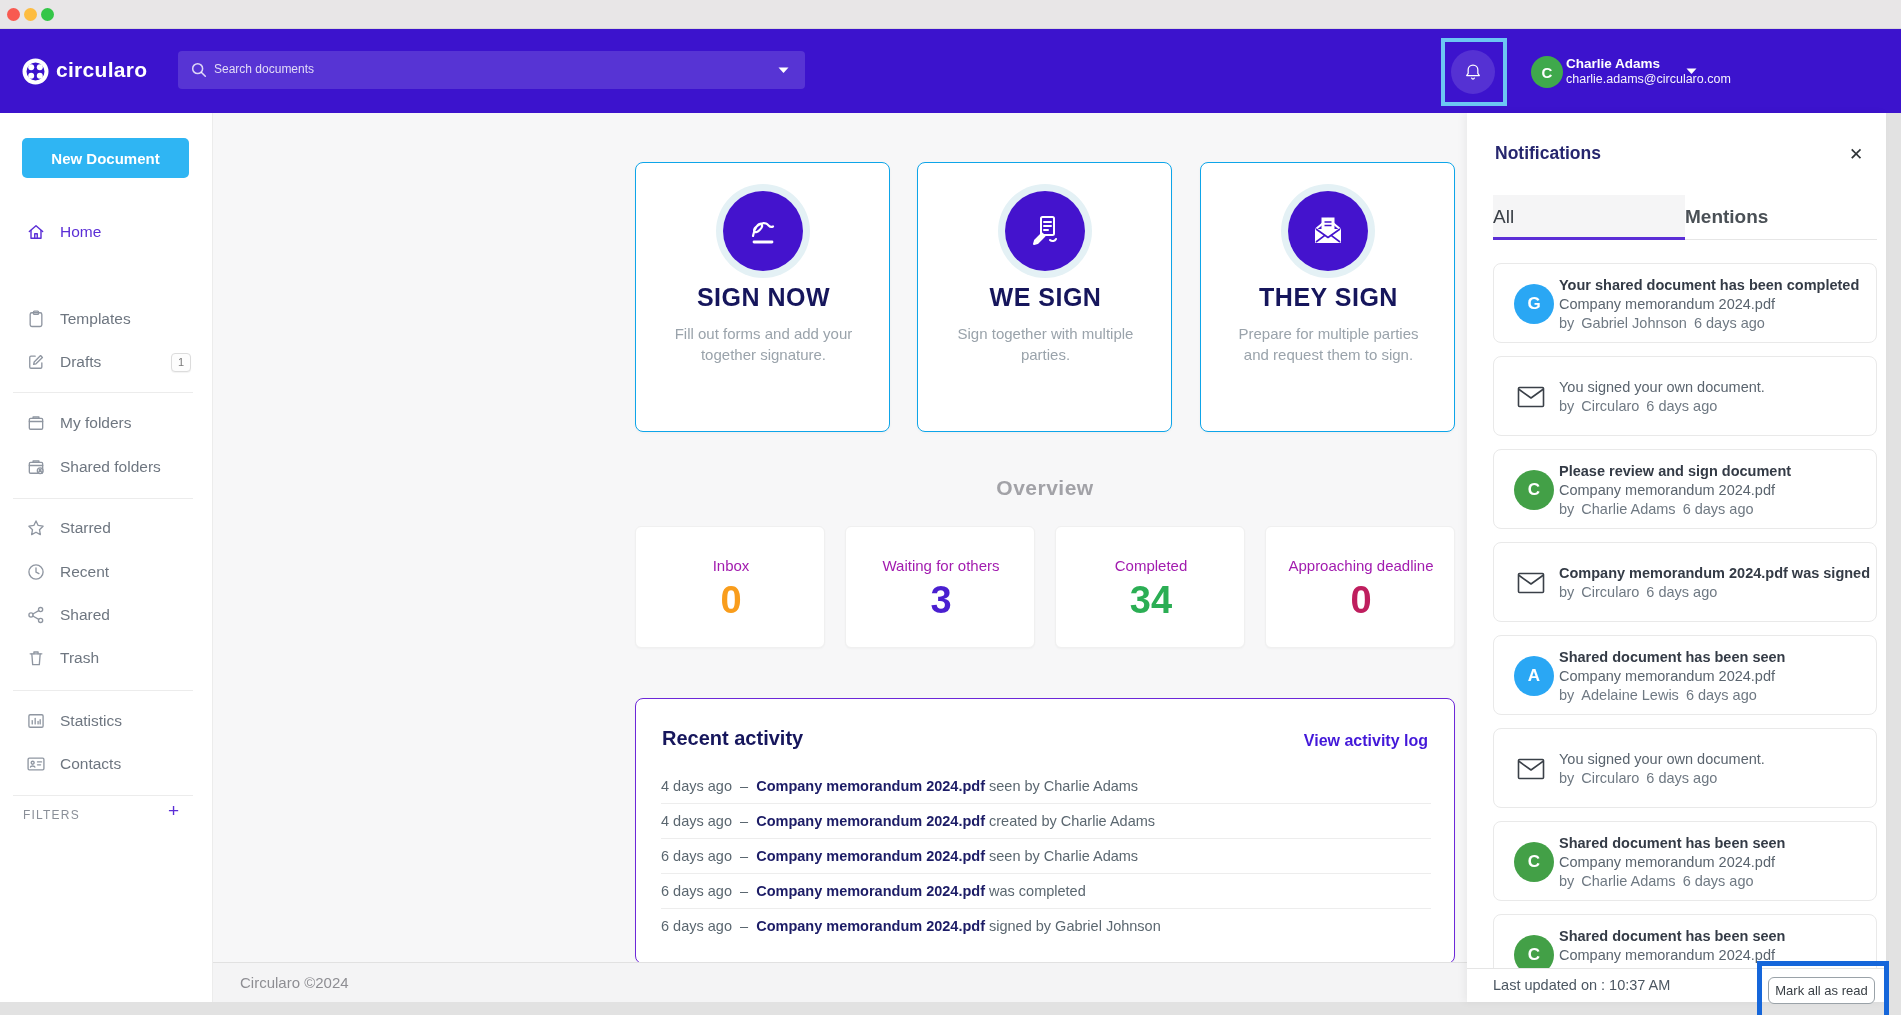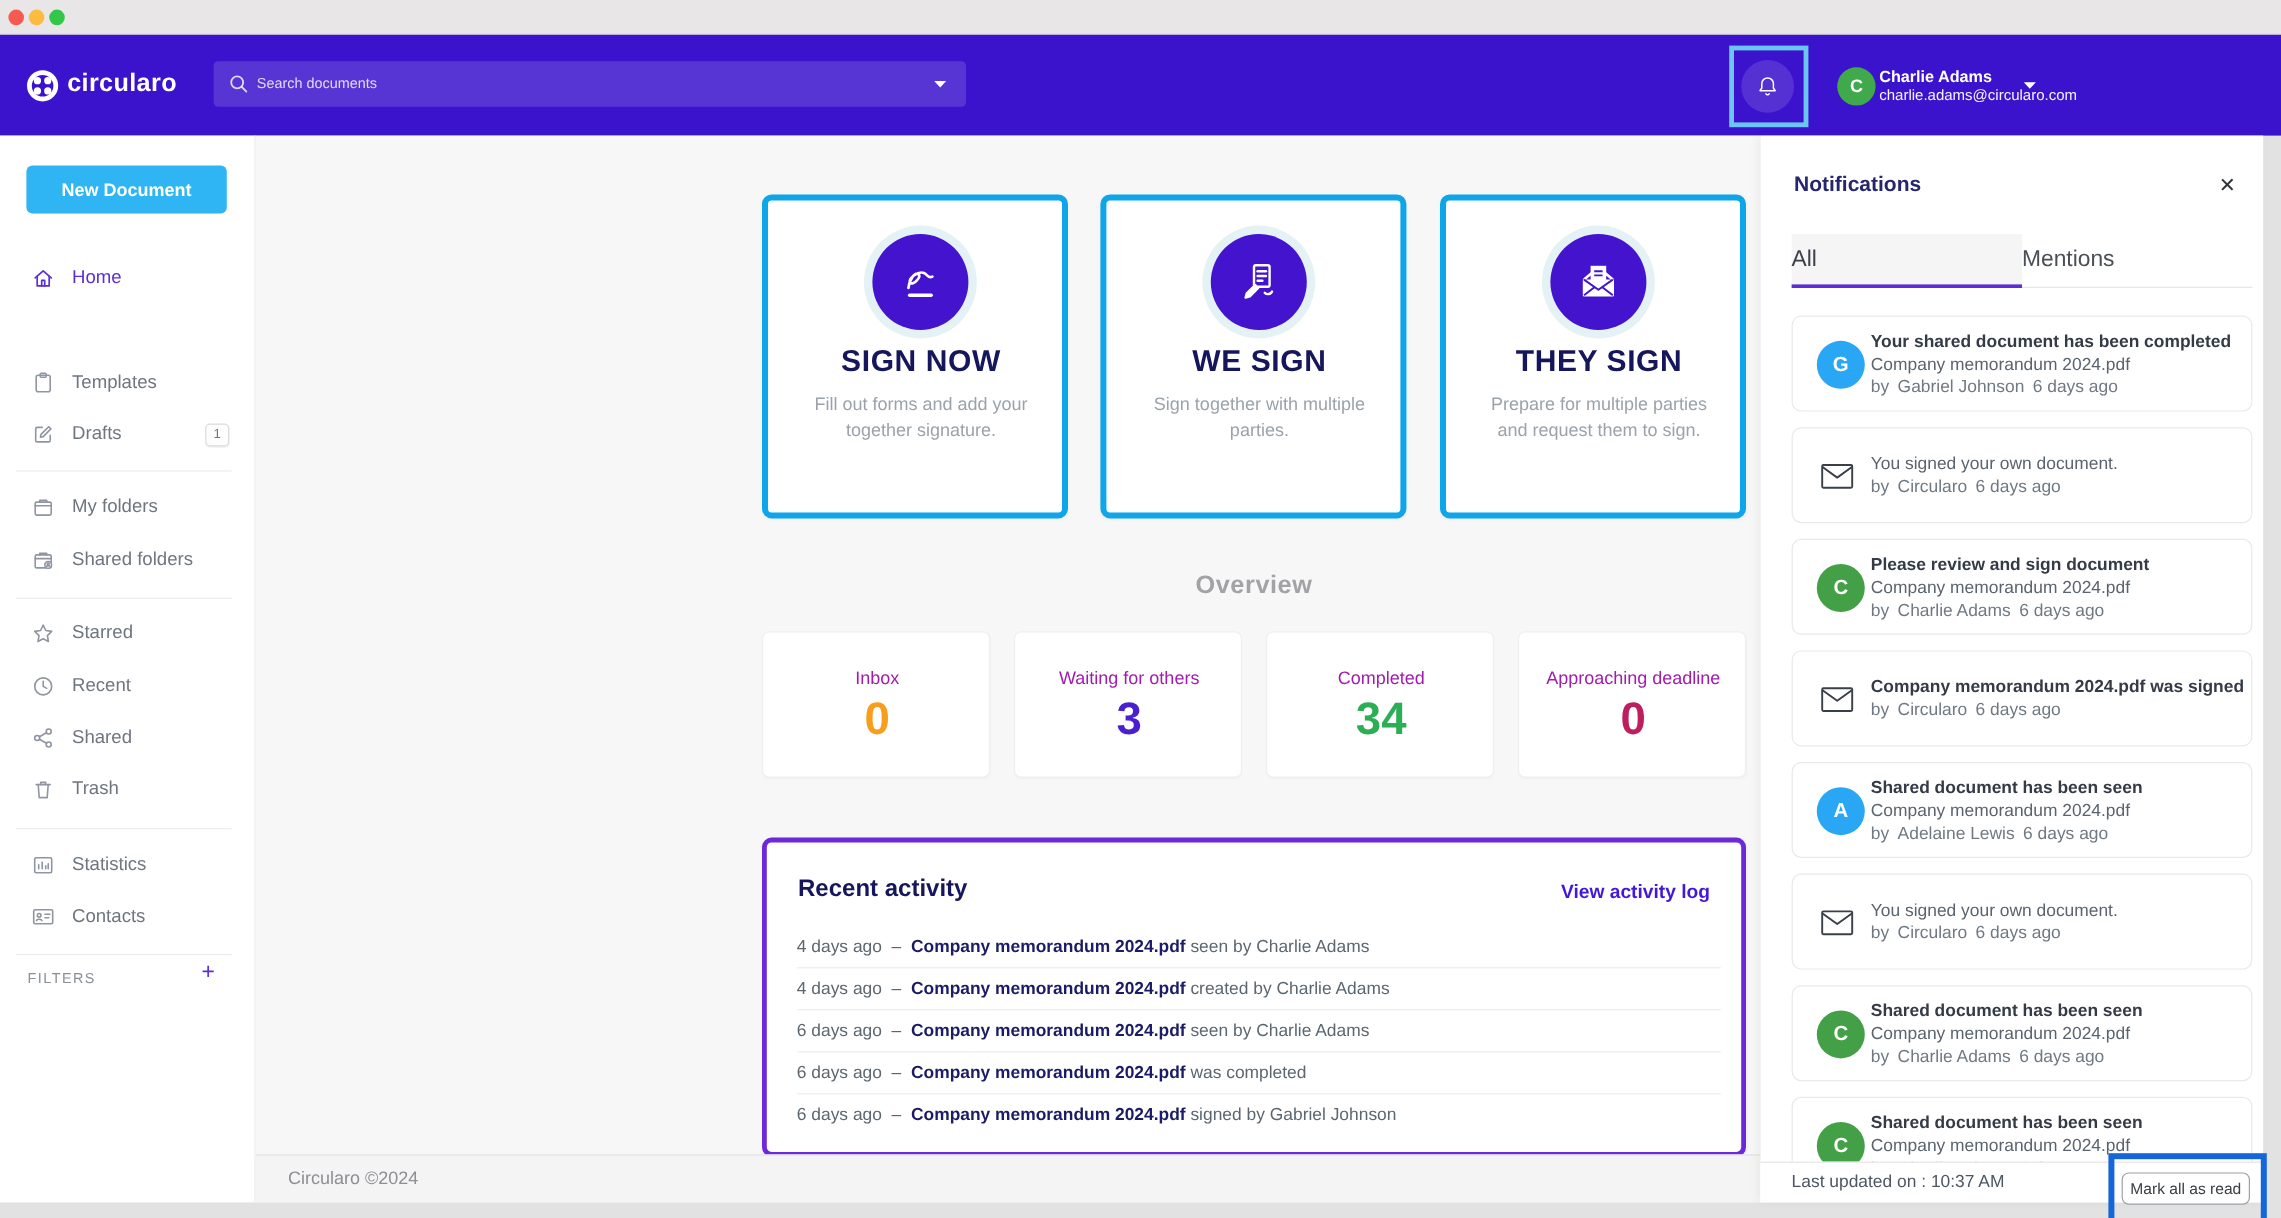--- a/index.html
+++ b/index.html
@@ -32,50 +32,50 @@
   .sitem .lbl { position:absolute; left:60px; top:13px; }
   .sitem.active, .sitem.active .ico { color:#5b2ed6; }
   .sdiv { left:13px; width:180px; height:1px; background:#ececec; }
   .badge { position:absolute; right:22px; top:13px; width:20px; height:19px; background:#fdfdfd; border:1px solid #dcdcdc;
            border-radius:4px; font-size:11px; color:#777; text-align:center; line-height:17px; box-shadow:0 1px 1px rgba(0,0,0,.05); }
   .filters { left:23px; top:808px; font-size:12px; color:#8a8f98; letter-spacing:1.2px; }
   .fplus { left:168px; top:800px; font-size:19px; color:#5b2ed6; cursor:pointer; }
 
   
   .main-bg { left:213px; top:113px; width:1254px; height:889px; background:#f7f7f8; }
-  .acard { top:162px; width:255px; height:270px; background:#fff; border:5px solid #0ea5e9; border-radius:8px;
+  .acard { top:162px; width:255px; height:270px; background:#fff; border:1px solid #0ea5e9; border-radius:8px;
            box-shadow:0 1px 3px rgba(0,0,0,.04); cursor:pointer; }
   .acircle { position:absolute; left:87px; top:28px; width:80px; height:80px; border-radius:50%; background:#4413cd;
              box-shadow:0 0 0 7px #e4f1f5; display:flex; align-items:center; justify-content:center; }
   .atitle { position:absolute; left:0; top:120px; width:255px; text-align:center; font-size:25px; font-weight:bold;
             color:#16165c; letter-spacing:.5px; }
   .adesc { position:absolute; left:28px; top:160px; width:199px; text-align:center; font-size:15px; color:#9aa3ab; line-height:21px; }
   .ovtitle { left:635px; top:476px; width:820px; text-align:center; font-size:21px; font-weight:bold; color:#a2a2a7; letter-spacing:.5px; }
   .scard { top:526px; width:190px; height:122px; background:#fff; border:1px solid #f0f0f0; border-radius:6px;
            box-shadow:0 1px 2px rgba(0,0,0,.03); cursor:pointer; }
   .slabel { position:absolute; left:0; top:30px; width:190px; text-align:center; font-size:15px; color:#a21caf; }
   .svalue { position:absolute; left:0; top:52px; width:190px; text-align:center; font-size:38px; font-weight:bold; }
-  .rcard { left:635px; top:698px; width:820px; height:266px; background:#fff; border:4px solid #6d28d9; border-radius:8px;
+  .rcard { left:635px; top:698px; width:820px; height:266px; background:#fff; border:1px solid #6d28d9; border-radius:8px;
            box-shadow:0 1px 3px rgba(0,0,0,.04); }
   .rtitle { position:absolute; left:26px; top:28px; font-size:20px; font-weight:bold; color:#16165c; }
   .rlink { position:absolute; right:26px; top:33px; font-size:16px; font-weight:bold; color:#4318d9; cursor:pointer; }
   .rrow { position:absolute; left:25px; width:770px; height:35px; font-size:14.5px; color:#5b6770; line-height:35px;
           border-bottom:1px solid #ededed; white-space:nowrap; overflow:hidden; }
   .rrow.last { border-bottom:none; }
   .rfile { font-weight:bold; color:#1c1c66; }
   .mainfooter { left:213px; top:962px; width:1254px; height:40px; background:#f4f4f5; border-top:1px solid #e1e1e1; }
   .copyright { position:absolute; left:27px; top:0; line-height:40px; font-size:15px; color:#8e8e93; }
 
   
   .panel { left:1467px; top:113px; width:419px; height:889px; background:#fff; box-shadow:-3px 0 8px rgba(0,0,0,.05); }
   .ptitle { left:1495px; top:143px; font-size:17.5px; font-weight:bold; color:#26266e; }
   .pclose { left:1849px; top:144px; font-size:17px; color:#2f3437; cursor:pointer; }
   .tab { top:195px; width:192px; height:43px; text-align:left; line-height:43px; font-size:19px; cursor:pointer; }
   .tab.all { left:1493px; background:#f5f5f6; color:#3b4148; }
-  .tab.mentions { left:1685px; background:#fff; color:#4a5056; }
+  .tab.mentions { left:1685px; background:#fff; color:#4a5056;font-weight:bold; }
   .tab-underline { left:1493px; top:237px; width:192px; height:2.5px; background:#5b2ed6; }
   .tab-line { left:1685px; top:238.5px; width:192px; height:1px; background:#e6e6e6; }
   .ncard { left:1493px; width:384px; height:80px; background:#fff; border:1px solid #e9e9e9; border-radius:8px; cursor:pointer; }
   .navatar { position:absolute; left:20px; top:20px; width:40px; height:40px; font-size:17px; }
   .nenv { position:absolute; left:23px; top:29px; color:#3a4048; }
   .ntext { position:absolute; left:65px; top:0; width:310px; }
   .nt1 { position:absolute; left:0; font-size:14.5px; font-weight:bold; color:#343b46; white-space:nowrap; }
   .nt1.plain { font-weight:normal; color:#5a646e; }
   .nt2 { position:absolute; left:0; font-size:14.5px; color:#5a646e; white-space:nowrap; }
   .nmeta { position:absolute; left:0; font-size:14.5px; color:#6f7983; white-space:nowrap; }

